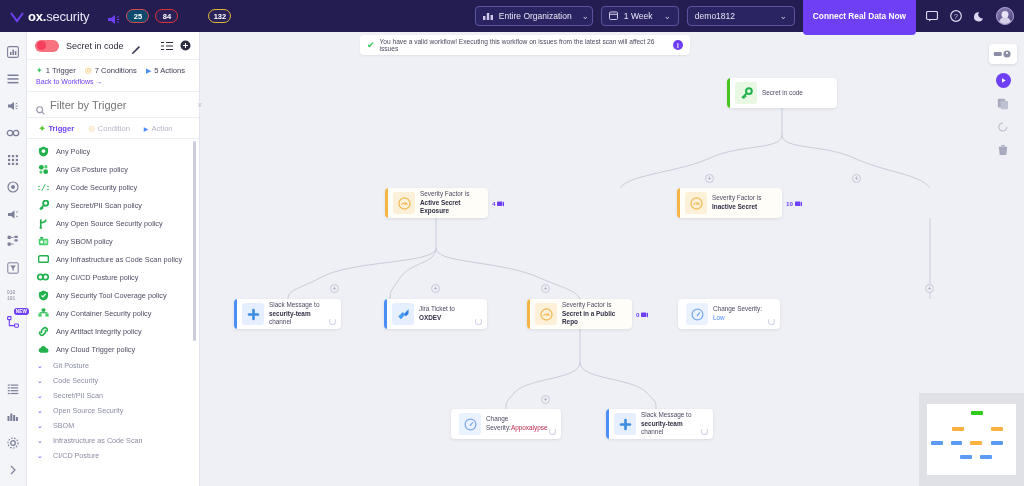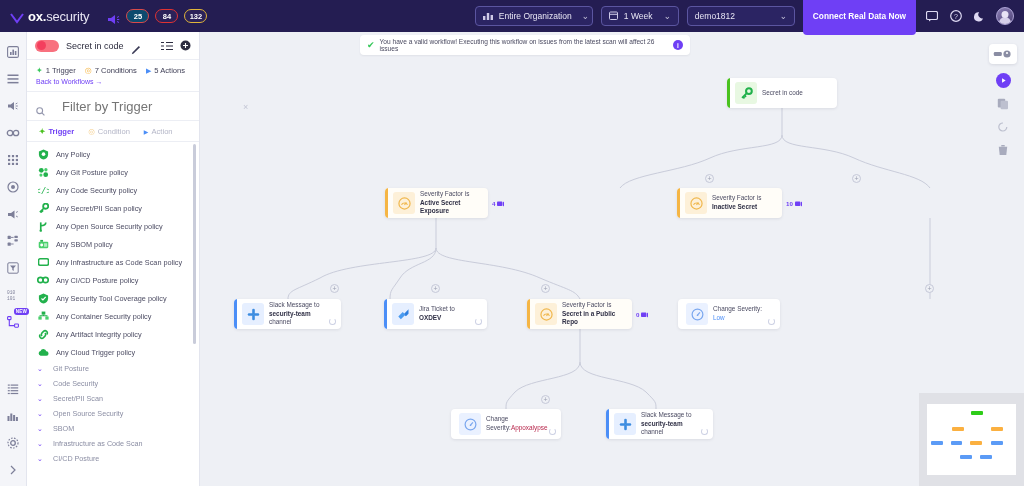--- a/index.html
+++ b/index.html
@@ -9,37 +9,37 @@
     background: #eef0f5;
   }
   #app { position: relative; width: 1024px; height: 486px; }
 
   
   .topbar {
     position: absolute; top: 0; left: 0; width: 1024px; height: 32px;
     background: #241d52; display: flex; align-items: center;
     padding: 0 10px; z-index: 40;
   }
-  .logo-wrap { display: flex; align-items: center; gap: 4px; }
+  .logo-wrap { display: flex; gap: 4px; }
   .logo-mark { width: 14px; height: 12px; }
   .logo-text { font-size: 13px; letter-spacing: -0.2px; color: #fff; }
   .logo-text b { font-weight: 700; }
   .logo-text span.lite { font-weight: 400; color: #e6e4f2; }
 
   .bull-wrap { display: flex; align-items: center; gap: 6px; margin-left: 18px; }
   .bull-icon { width: 13px; height: 11px; }
   .pill {
     min-width: 23px; height: 14px; border-radius: 8px;
     display: flex; align-items: center; justify-content: center;
     font-size: 7.5px; font-weight: 700; color: #fff;
     border: 1.2px solid; padding: 0 4px;
   }
   .pill.red1 { border-color: #d94a4a; background: #0c4a6e; }
   .pill.red2 { border-color: #e03232; background: #2b2259; }
-  .pill.yellow { border-color: #e0b43a; background: #2b2259; }
+  .pill.yellow { border-color: #e0b43a; background: #2b2259; margin-left: 24px; }
 
   .top-right { margin-left: auto; display: flex; align-items: center; gap: 8px; }
   .ctrl {
     height: 20px; border: 1px solid #5b55a0; border-radius: 4px;
     background: #2b2463; display: flex; align-items: center; gap: 6px;
     padding: 0 7px; color: #e9e7f5; font-size: 8.5px; cursor: pointer;
   }
   .ctrl .cv { flex: 1; white-space: nowrap; }
   .ctrl .chev { margin-left: 4px; opacity: .8; }
   .ctrl-org { width: 118px; }
@@ -121,22 +121,22 @@
     padding: 1px 9px 6px 9px; font-size: 7px; color: #6f3ff5;
     cursor: pointer; border-bottom: 1px solid #eceef4;
   }
 
   .search-row {
     display: flex; align-items: center; gap: 5px; padding: 7px 9px 6px 9px;
     border-bottom: 1px solid #eceef4;
   }
   .search-ico { width: 9px; height: 9px; color: #9396ad; }
   .search-inp {
-    flex: 1; border: none; outline: none; font-size: 13px; color: #b9bbcc;
-    font-family: "Liberation Sans", sans-serif; background: transparent; margin-left: 12px;
+    flex: 1; border: none; outline: none; font-size: 11px; color: #b9bbcc;
+    font-family: "Liberation Sans", sans-serif; background: transparent;
   }
   .search-x { font-size: 9px; color: #c3c5d4; cursor: pointer; }
 
   .tabs {
     display: flex; align-items: center; gap: 14px; padding: 6px 10px 5px 12px;
     border-bottom: 1px solid #eceef4;
   }
   .tab { display: flex; align-items: center; gap: 3px; font-size: 7.6px;
     color: #b4b6c7; cursor: pointer; }
   .tab.active { color: #6f3ff5; font-weight: 700; }

